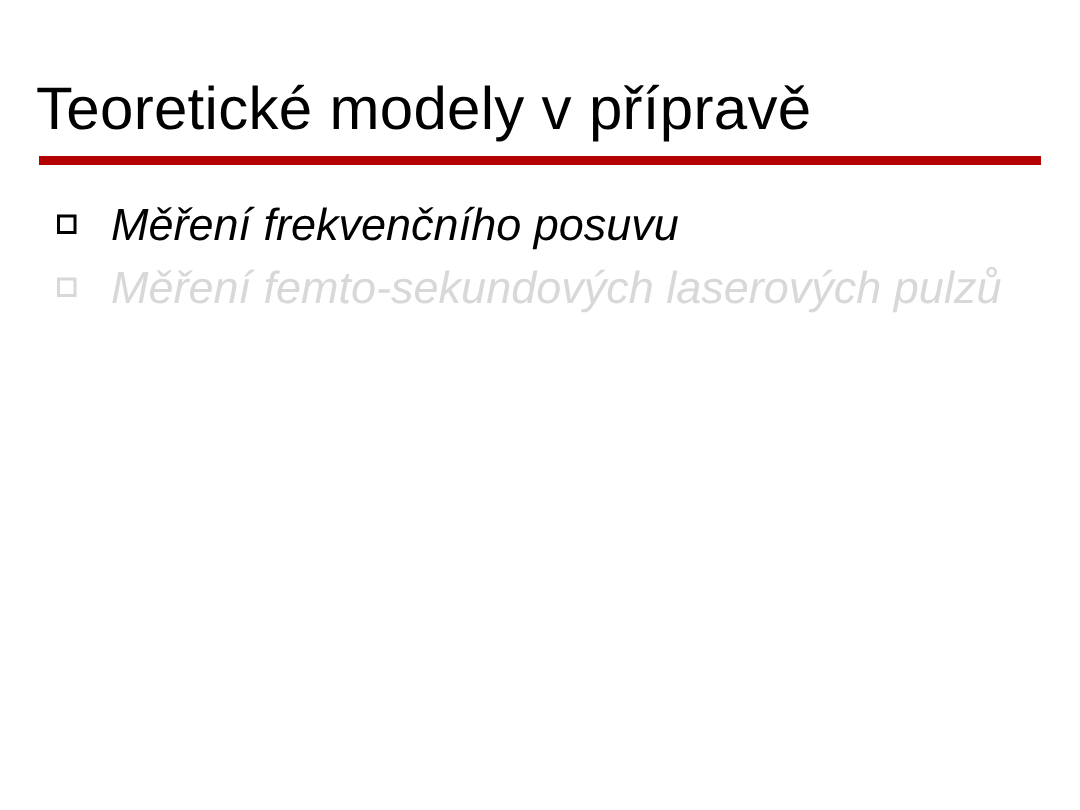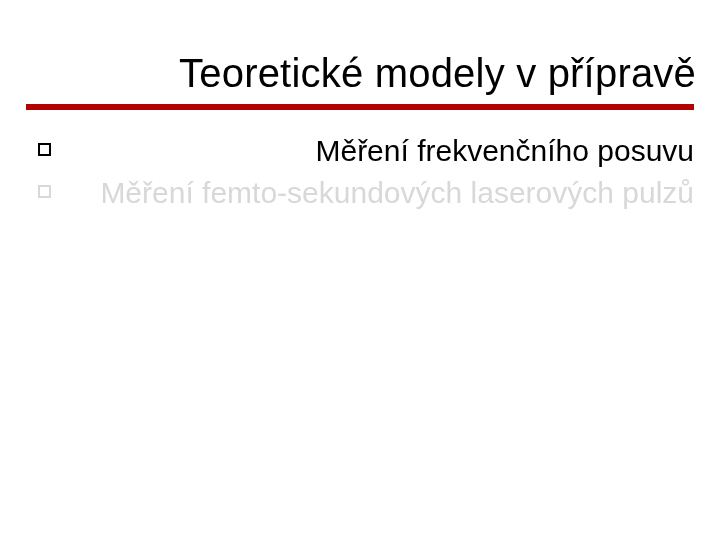--- a/index.html
+++ b/index.html
@@ -9,39 +9,39 @@
     height: 540px;
     background: #ffffff;
     font-family: Verdana, Geneva, sans-serif;
     overflow: hidden;
   }
   .slide {
     width: 720px;
     height: 484px;
     position: relative;
     box-sizing: border-box;
-    text-align: right;
   }
   .title-wrap {
     padding: 50px 24px 0 24px;
   }
   .title {
     font-size: 40px;
     font-weight: 400;
     color: #000;
     letter-spacing: 0.2px;
     line-height: 1.15;
   }
   .rule {
     height: 6px;
     background: #b30000;
     margin: 8px 26px 0 26px;
   }
   .body {
     padding: 22px 26px 0 26px;
+    font-style: italic;
   }
   .bullets {
     list-style: none;
     margin: 0;
     padding: 0;
   }
   .bullets li {
     position: relative;
     padding-left: 48px;
     font-size: 30px;

